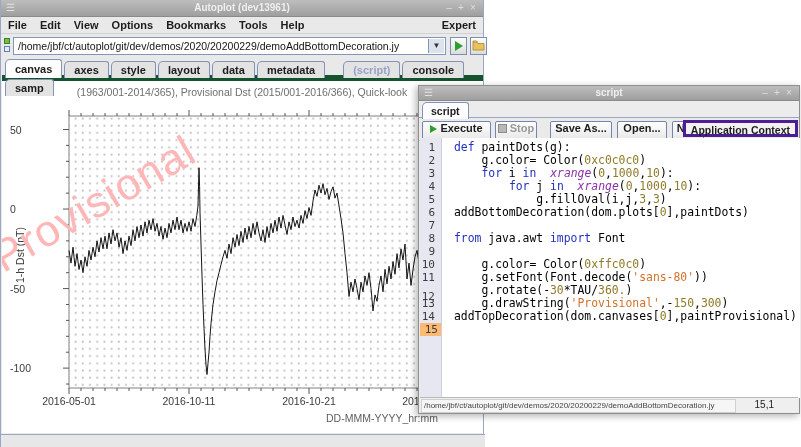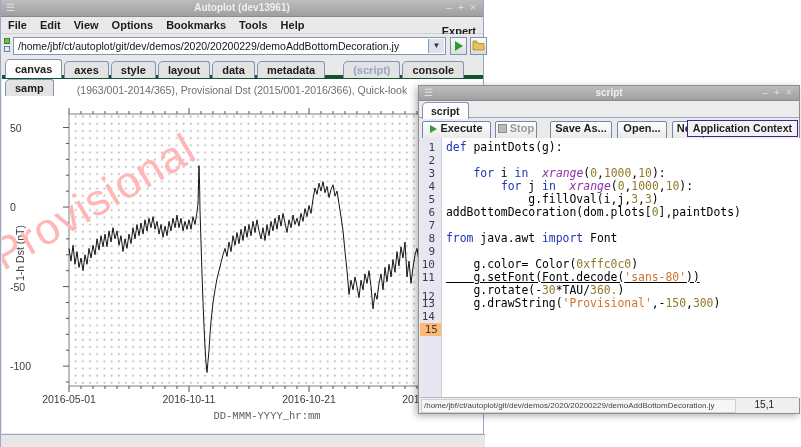--- a/index.html
+++ b/index.html
@@ -11,21 +11,21 @@
             text-align:center;line-height:15px;}
   .titlebar .menu-glyph{position:absolute;left:5px;top:0;color:#e2e2e2;font-weight:normal;}
   .winctrls{position:absolute;right:4px;top:0;color:#dedede;font-weight:normal;letter-spacing:0;}
   .winctrls span{display:inline-block;width:12px;font-size:10px;cursor:default;}
   
   #main-window{left:0;top:0;width:484px;height:447px;background:#e9e9e9;
                border-left:1px solid #9aa6c4;border-right:1px solid #9aa6c4;}
   #menubar{position:relative;height:16px;background:#e9e9e9;border-bottom:1px solid #d2d2d2;
            font-size:11px;font-weight:bold;color:#1c1c1c;line-height:16px;padding-left:7px;}
   .menu-item{display:inline-block;margin-right:13px;cursor:default;}
-  #expert-label{position:absolute;right:7px;top:6px;}
+  #expert-label{position:absolute;right:7px;top:0;}
   #main-toolbar{position:relative;height:25px;background:#e9e9e9;}
   #go-indicator{position:absolute;left:3px;top:4px;width:7px;height:16px;}
   #go-indicator .sq{position:absolute;left:0;width:6px;height:6px;box-sizing:border-box;}
   #go-indicator .sq.g{top:0;background:#6fbf4c;border:1px solid #3f7f2a;}
   #go-indicator .sq.b{top:8px;background:#e4eaf6;border:1px solid #6680b0;}
   #address-field{position:absolute;left:12px;top:3px;width:433px;height:18px;background:#fff;
                  border:1px solid #8496b8;box-sizing:border-box;font-size:10.5px;color:#141414;
                  line-height:16px;padding:0 18px 0 4px;white-space:nowrap;overflow:hidden;}
   #address-dropdown{position:absolute;right:1px;top:1px;width:15px;height:14px;background:#dde2ef;
                     border-left:1px solid #8496b8;text-align:center;font-size:8px;line-height:14px;color:#333;}
@@ -37,26 +37,26 @@
             border-top:5px solid transparent;border-bottom:5px solid transparent;margin-top:3px;}
   
   .tabrow{position:relative;height:18px;padding-left:4px;background:transparent;z-index:2;}
   .tab{display:inline-block;height:16px;margin-right:2px;padding:0 9px;background:#e3e3e3;
        border:1px solid #8494b8;border-bottom:none;border-radius:5px 3px 0 0;font-size:11px;
        font-weight:bold;color:#1c1c1c;line-height:16px;vertical-align:bottom;cursor:default;}
   .tab.sel{background:#fdfdfd;height:18px;line-height:18px;position:relative;z-index:3;}
   .tab.dis{color:#98a2c6;margin-left:16px;}
   
   #canvas-area{position:absolute;left:1px;top:75px;width:481px;height:358px;background:#ffffff;
-               border-top:4px solid #14532d;box-sizing:border-box;overflow:hidden;}
+               border-top:6px solid #14532d;box-sizing:border-box;overflow:hidden;}
   #plot-title{position:absolute;left:0;top:5px;width:480px;text-align:center;font-size:10.5px;color:#6e6e6e;}
   #plot-svg{position:absolute;left:0;top:0;overflow:visible;}
   .xtick-label{position:absolute;width:80px;text-align:center;font-size:10.5px;color:#3a3a3a;top:314px;}
   .ytick-label{position:absolute;width:52px;text-align:left;font-size:10.5px;color:#3a3a3a;left:8px;}
-  #x-axis-label{position:absolute;left:85px;width:360px;text-align:center;top:331px;font-size:10.5px;color:#5e5e5e;font-family:Liberation Mono, monospace;}
+  #x-axis-label{position:absolute;left:76px;width:360px;text-align:right;top:331px;font-size:10.5px;color:#5e5e5e;}
   #y-axis-label{position:absolute;left:-22px;top:168px;width:80px;text-align:center;font-size:10.5px;
                 color:#3a3a3a;transform:rotate(-90deg);}
   #watermark{position:absolute;left:-2px;top:152px;font-size:44px;color:#ffb6b6;letter-spacing:1px;
              transform:rotate(-30deg);transform-origin:2px 34px;white-space:nowrap;z-index:5;}
   #main-bottom-strip{position:absolute;left:0;top:434px;width:484px;height:13px;background:#e7e7e7;
                      border-top:1px solid #9aa6c4;}
   
   #script-window{left:418px;top:85px;width:382px;height:329px;background:#ececec;border:1px solid #8f8f8f;
                  box-shadow:-2px 2px 7px rgba(0,0,0,0.30);z-index:20;}
   #script-window .titlebar{height:14px;line-height:13px;font-size:10px;}
@@ -66,30 +66,30 @@
   #script-toolbar{position:relative;height:22px;background:#eaeaea;border-top:1px solid #9aa6c4;
                   border-bottom:1px solid #c2c2c2;}
   .s-btn{position:absolute;top:3px;height:30px;border:1px solid #7285ad;border-radius:2px;
          background:linear-gradient(#ffffff,#d9d9d9);font-size:11px;font-weight:bold;color:#1d1d1d;
          text-align:center;line-height:13px;box-sizing:border-box;white-space:nowrap;}
   .s-btn.disabled{color:#9a9a9a;}
   .s-btn .ic{display:inline-block;margin-right:3px;}
   .ic-play{width:0;height:0;border-left:7px solid #2f9e2f;border-top:4px solid transparent;
            border-bottom:4px solid transparent;vertical-align:-1px;}
   .ic-stop{width:7px;height:7px;background:#b9b9b9;border:1px solid #8d8d8d;vertical-align:-1px;}
-  #app-context{position:absolute;right:1px;top:2px;height:17px;border:1px solid #4c1d95;background:#f2f2f2;
+  #app-context{position:absolute;right:1px;top:2px;height:17px;border:3px solid #4c1d95;background:#f2f2f2;
                font-size:10.5px;font-weight:bold;color:#1d1d1d;line-height:15px;padding:0 5px;box-sizing:border-box;}
   #editor{position:absolute;left:1px;top:52px;width:380px;height:260px;background:#ffffff;overflow:hidden;}
   #gutter{position:absolute;left:0;top:0;width:21px;height:260px;background:#e7e7f2;border-right:1px solid #cfcfe0;}
   .gut-num{position:absolute;left:0;width:18px;text-align:right;height:13px;line-height:13px;
            font-family:"DejaVu Sans Mono",monospace;font-size:11px;color:#3c3c3c;}
   .gut-num.cur{background:#fdba74;width:21px;padding-right:0;}
   .gut-num span{padding-right:3px;display:block;}
   #code{position:absolute;left:26px;top:0;right:0;height:260px;}
-  .code-row{position:absolute;left:0;height:13px;line-height:13px;white-space:pre;
+  .code-row{position:absolute;left:8px;height:13px;line-height:13px;white-space:pre;
             font-family:"DejaVu Sans Mono",monospace;font-size:11.4px;color:#000;}
   .t-k{color:#2233bb;}
   .t-n{color:#8f7a28;}
   .t-s{color:#d2722a;}
   .t-f{color:#8a30a8;font-style:italic;margin-left:7px;}
   #script-status{position:absolute;left:1px;right:1px;bottom:1px;height:14px;background:#efefef;
                  border-top:1px solid #b9b9b9;}
   #status-path{position:absolute;left:1px;top:1px;right:62px;height:12px;background:#f6f6f6;
                border:1px solid #d0d0d0;font-size:8px;color:#444;line-height:11px;padding-left:2px;
                white-space:nowrap;overflow:hidden;}
@@ -309,30 +309,32 @@
         </div>
         <div class="gut-num" style="top: 172px;">
           <span>14</span>
         </div>
         <div class="gut-num cur" style="top: 185px;">
           <span>15</span>
         </div>
       </div>
     <div id="code">
         <div class="code-row" style="top: 3px;"><span class="t-k">def</span><span class="t-d"> paintDots(g):</span></div>
+        <div class="code-row" style="top: 16px;"><span class="t-d">    g.color= Color(</span><span class="t-n">0xc0c0c0</span><span class="t-d">)</span></div>
         <div class="code-row" style="top: 29px;"><span class="t-d">    </span><span class="t-k">for</span><span class="t-d"> i </span><span class="t-k">in</span><span class="t-d"> </span><span class="t-f">xrange</span><span class="t-d">(</span><span class="t-n">0</span><span class="t-d">,</span><span class="t-n">1000</span><span class="t-d">,</span><span class="t-n">10</span><span class="t-d">):</span></div>
         <div class="code-row" style="top: 42px;"><span class="t-d">        </span><span class="t-k">for</span><span class="t-d"> j </span><span class="t-k">in</span><span class="t-d"> </span><span class="t-f">xrange</span><span class="t-d">(</span><span class="t-n">0</span><span class="t-d">,</span><span class="t-n">1000</span><span class="t-d">,</span><span class="t-n">10</span><span class="t-d">):</span></div>
         <div class="code-row" style="top: 55px;"><span class="t-d">            g.fillOval(i,j,</span><span class="t-n">3</span><span class="t-d">,</span><span class="t-n">3</span><span class="t-d">)</span></div>
         <div class="code-row" style="top: 68px;"><span class="t-d">addBottomDecoration(dom.plots[</span><span class="t-n">0</span><span class="t-d">],paintDots)</span></div>
         <div class="code-row" style="top: 81px;"></div>
         <div class="code-row" style="top: 94px;"><span class="t-k">from</span><span class="t-d"> java.awt </span><span class="t-k">import</span><span class="t-d"> Font</span></div>
         <div class="code-row" style="top: 120px;"><span class="t-d">    g.color= Color(</span><span class="t-n">0xffc0c0</span><span class="t-d">)</span></div>
-        <div class="code-row" style="top: 133px; text-decoration: underline;"><span class="t-d">    g.setFont(Font.decode(</span><span class="t-s">'sans-80'</span><span class="t-d">))</span></div>
+        <div class="code-row" style="top: 133px;"><span class="t-d">    g.setFont(Font.decode(</span><span class="t-s">'sans-80'</span><span class="t-d">))</span></div>
         <div class="code-row" style="top: 146px;"><span class="t-d">    g.rotate(-</span><span class="t-n">30</span><span class="t-d">*TAU/</span><span class="t-n">360.</span><span class="t-d">)</span></div>
         <div class="code-row" style="top: 159px;"><span class="t-d">    g.drawString(</span><span class="t-s">'Provisional'</span><span class="t-d">,-</span><span class="t-n">150</span><span class="t-d">,</span><span class="t-n">300</span><span class="t-d">)</span></div>
+        <div class="code-row" style="top: 172px;"><span class="t-d">addTopDecoration(dom.canvases[</span><span class="t-n">0</span><span class="t-d">],paintProvisional)</span></div>
         <div class="code-row" style="top: 185px;"></div>
       </div>
   </div>
   <div id="script-status">
     <div id="status-path">/home/jbf/ct/autoplot/git/dev/demos/2020/20200229/demoAddBottomDecoration.jy</div>
     <div id="caret-pos">15,1</div>
   </div>
 </div>
 
 </body></html>

